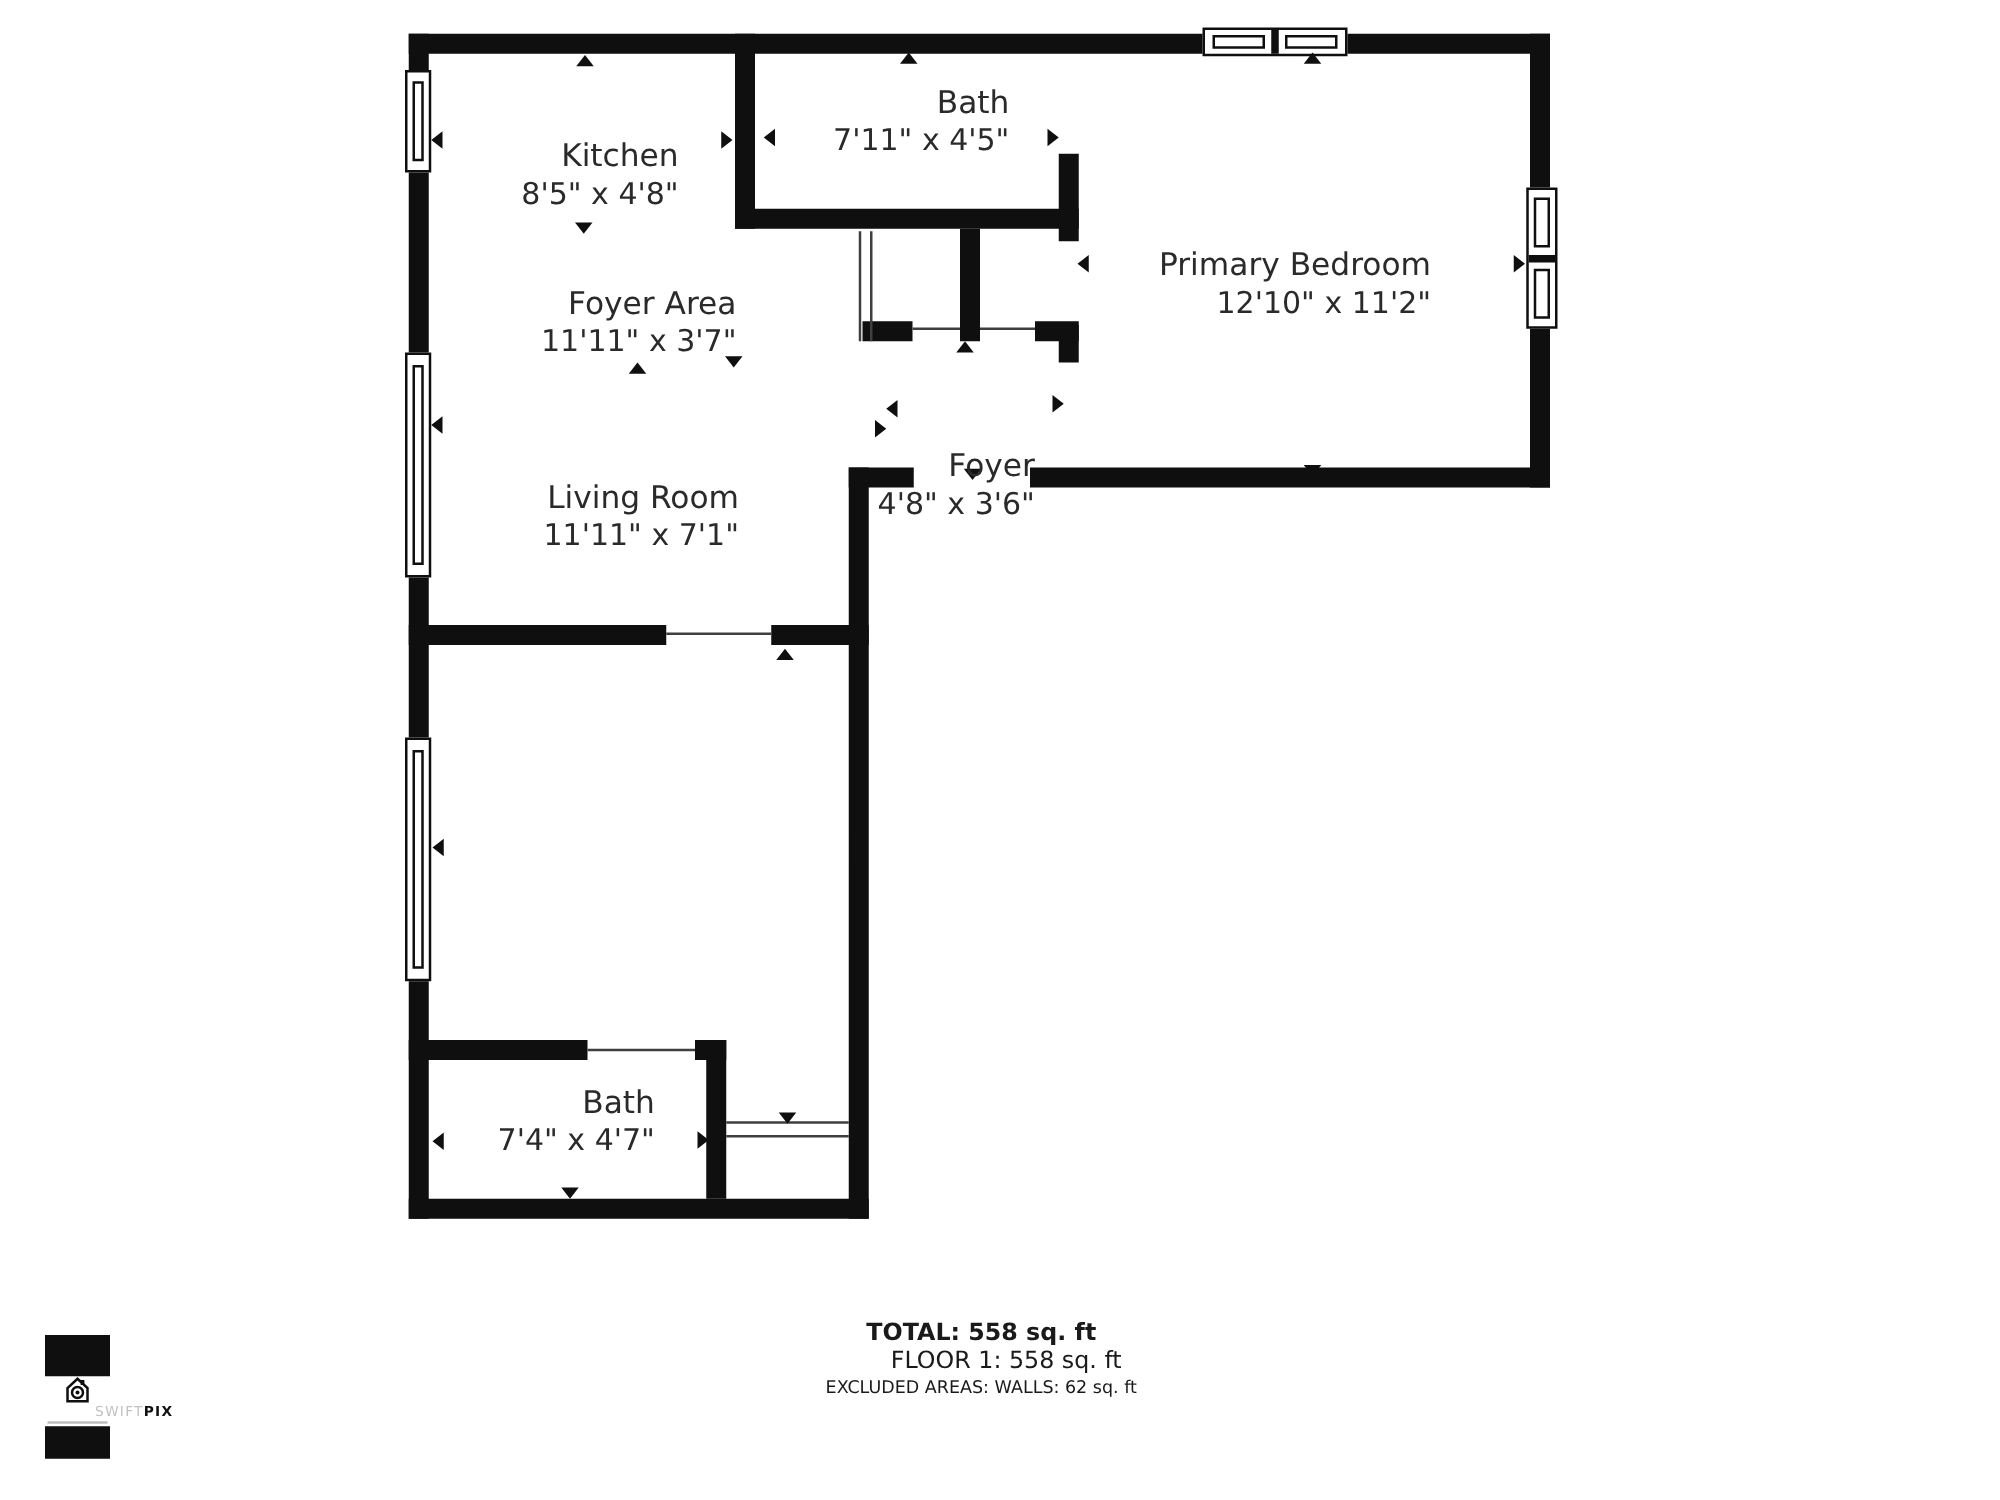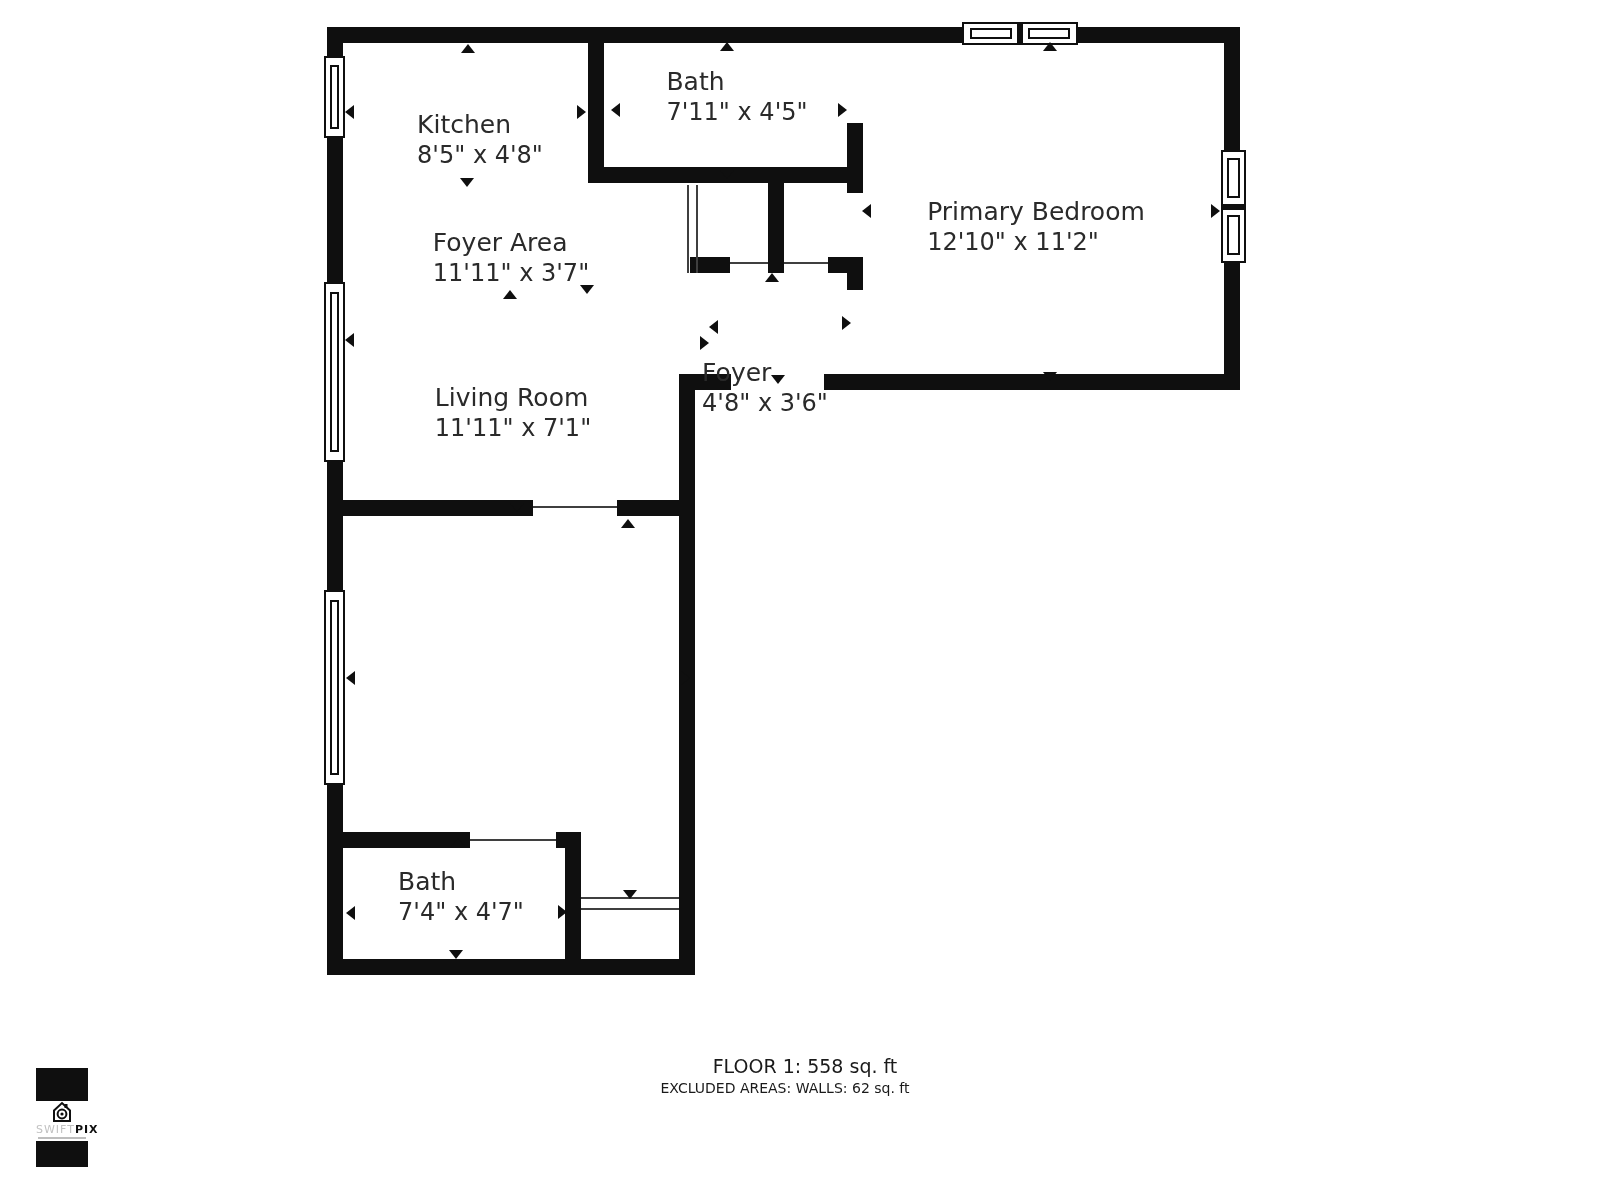--- a/index.html
+++ b/index.html
@@ -16,40 +16,40 @@
 
   .door-line-h { position:absolute; height:2px; background:#3f3f3f; z-index:3; }
   .door-line-v { position:absolute; width:2px;  background:#3f3f3f; z-index:3; }
 
   .mk { position:absolute; width:0; height:0; z-index:6; }
   .mk.up    { border-left:7px solid transparent; border-right:7px solid transparent; border-bottom:9px solid #0f0f0f; }
   .mk.down  { border-left:7px solid transparent; border-right:7px solid transparent; border-top:9px solid #0f0f0f; }
   .mk.left  { border-top:7px solid transparent; border-bottom:7px solid transparent; border-right:9px solid #0f0f0f; }
   .mk.right { border-top:7px solid transparent; border-bottom:7px solid transparent; border-left:9px solid #0f0f0f; }
 
-  .room-label { position:absolute; transform:translate(-50%,-50%); text-align:left;
+  .room-label { position:absolute; transform:translate(-50%,-50%); text-align:right;
                 color:#2a2a2a; z-index:8; white-space:nowrap; }
   .room-label .rname { font-size:25px; line-height:31px; }
   .room-label .rdims { font-size:24px; line-height:31px; }
 
   .watermark { position:absolute; left:6px; top:575px; font-size:25px; color:#9b9b9b;
                letter-spacing:0.5px; z-index:9; white-space:nowrap; }
 
   .summary { position:absolute; left:0; top:1055px; width:1570px; text-align:center;
              color:#1a1a1a; z-index:9; }
   .summary .tot  { font-size:19px; font-weight:bold; line-height:22px; }
   .summary .flr  { font-size:19px; line-height:22px;padding-left:40px; }
   .summary .exc  { font-size:14px; line-height:22px; }
   .summary .disc { font-size:10px; line-height:12px; margin-top:22px; color:#222; }
 
   .logo { position:absolute; left:36px; top:1068px; width:52px; text-align:center; z-index:9; }
   .logo .sq-top { width:52px; height:33px; background:#0f0f0f; }
   .logo .house  { height:22px; display:flex; align-items:center; justify-content:center; }
   .logo .brand  { font-size:11px; letter-spacing:1px; line-height:13px; white-space:nowrap; }
-  .logo .brand .lt { color:#c2c2c2; }
+  .logo .brand .lt { color:#c2c2c2;margin-left:40px; }
   .logo .brand .dk { color:#0f0f0f; font-weight:bold;text-align:right; }
   .logo .bar    { height:2px; background:#bdbdbd; margin:1px 2px 2px 2px; }
   .logo .sq-bot { width:52px; height:26px; background:#0f0f0f; }
 </style>
 </head>
 <body>
 
 <div class="stage">
 
   <div class="wall" style="left:327px; top:27px;  width:913px; height:16px;"></div>
@@ -155,20 +155,21 @@
     <div class="rname">Living Room</div>
     <div class="rdims">11'11" x 7'1"</div>
   </div>
   <div class="room-label" style="left:461px; top:897px;">
     <div class="rname">Bath</div>
     <div class="rdims">7'4" x 4'7"</div>
   </div>
 
 
   <div class="summary">
+    <div class="tot">TOTAL: 558 sq. ft</div>
     <div class="flr">FLOOR 1: 558 sq. ft</div>
     <div class="exc">EXCLUDED AREAS: WALLS: 62 sq. ft</div>
   </div>
 
   <div class="logo">
     <div class="sq-top"></div>
     <div class="house">
       <svg width="24" height="22" viewBox="0 0 24 22">
         <path d="M4 9.5 L12 2 L20 9.5 V20 H4 Z" fill="none" stroke="#0f0f0f" stroke-width="2"></path>
         <rect x="14.5" y="3" width="3" height="4" fill="#0f0f0f"></rect>

